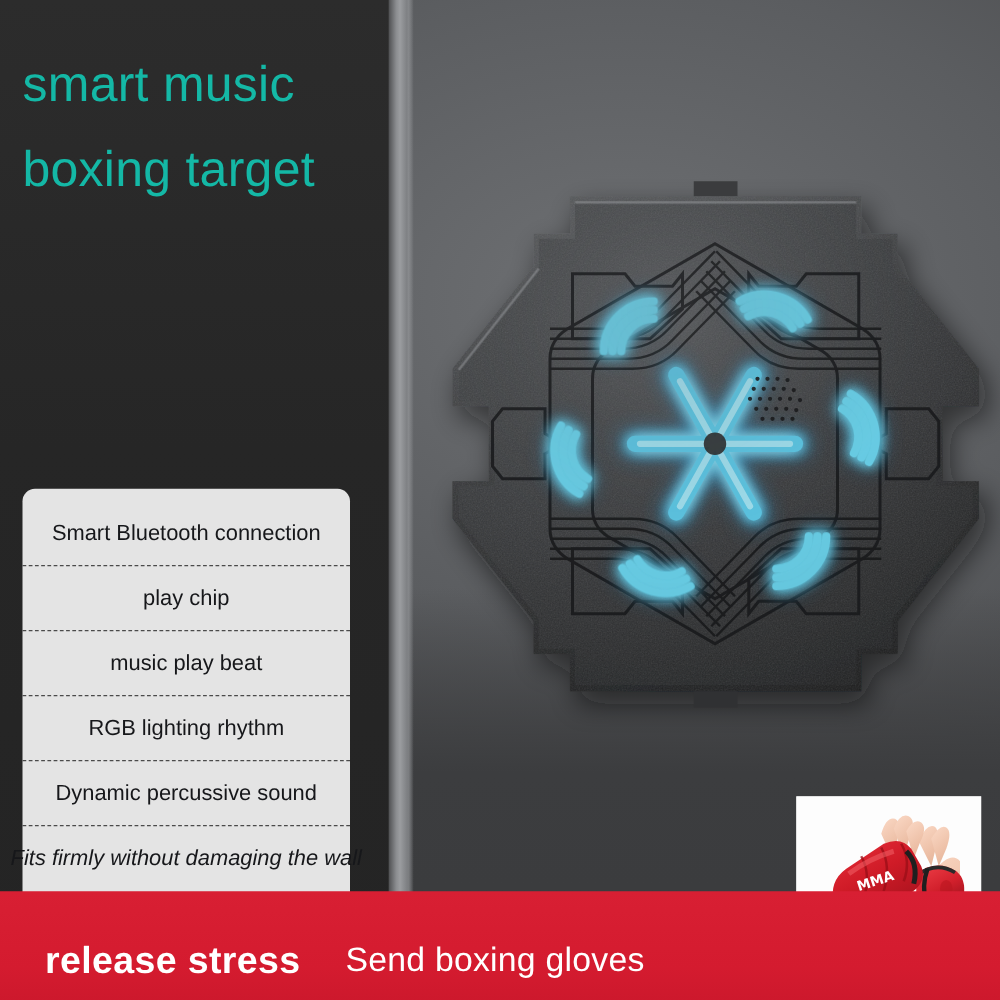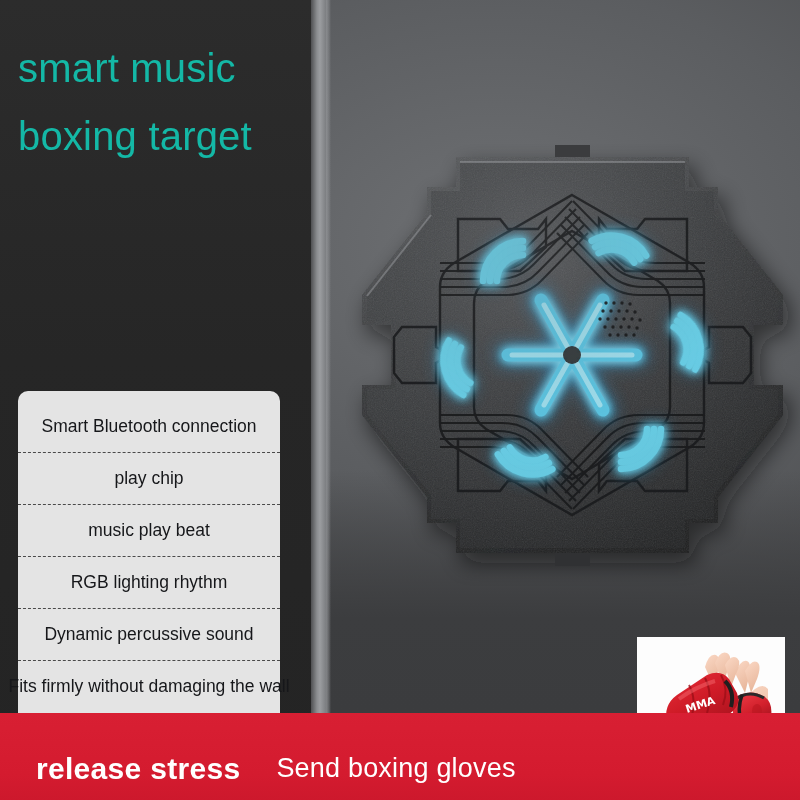--- a/index.html
+++ b/index.html
@@ -60,21 +60,21 @@
     margin-top:28px;
   }
   .feature-row{
     position:relative;
     height:51px;display:flex;align-items:center;justify-content:center;
     color:#16171a;font-size:17.5px;white-space:nowrap;
   }
   .feature-row + .feature-row{border-top:1px dashed #4a4a4a;}
   .feature-row .txt{display:inline-block;}
   
-  .feature-row.wide .txt{position:relative;left:0;}
+  .feature-row.wide .txt{position:relative;left:0;font-style:italic;}
   .feature-row.wide{overflow:visible;}
 
   
   .red-banner{
     position:absolute;left:0;right:0;top:713px;height:111px;
     background:linear-gradient(180deg,#d81f33 0%,#d41b2f 55%,#c6162a 100%);
     display:flex;align-items:center;
   }
   .red-banner .rb1{
     color:#fff;font-size:30px;font-weight:700;margin-left:36px;letter-spacing:.3px;

